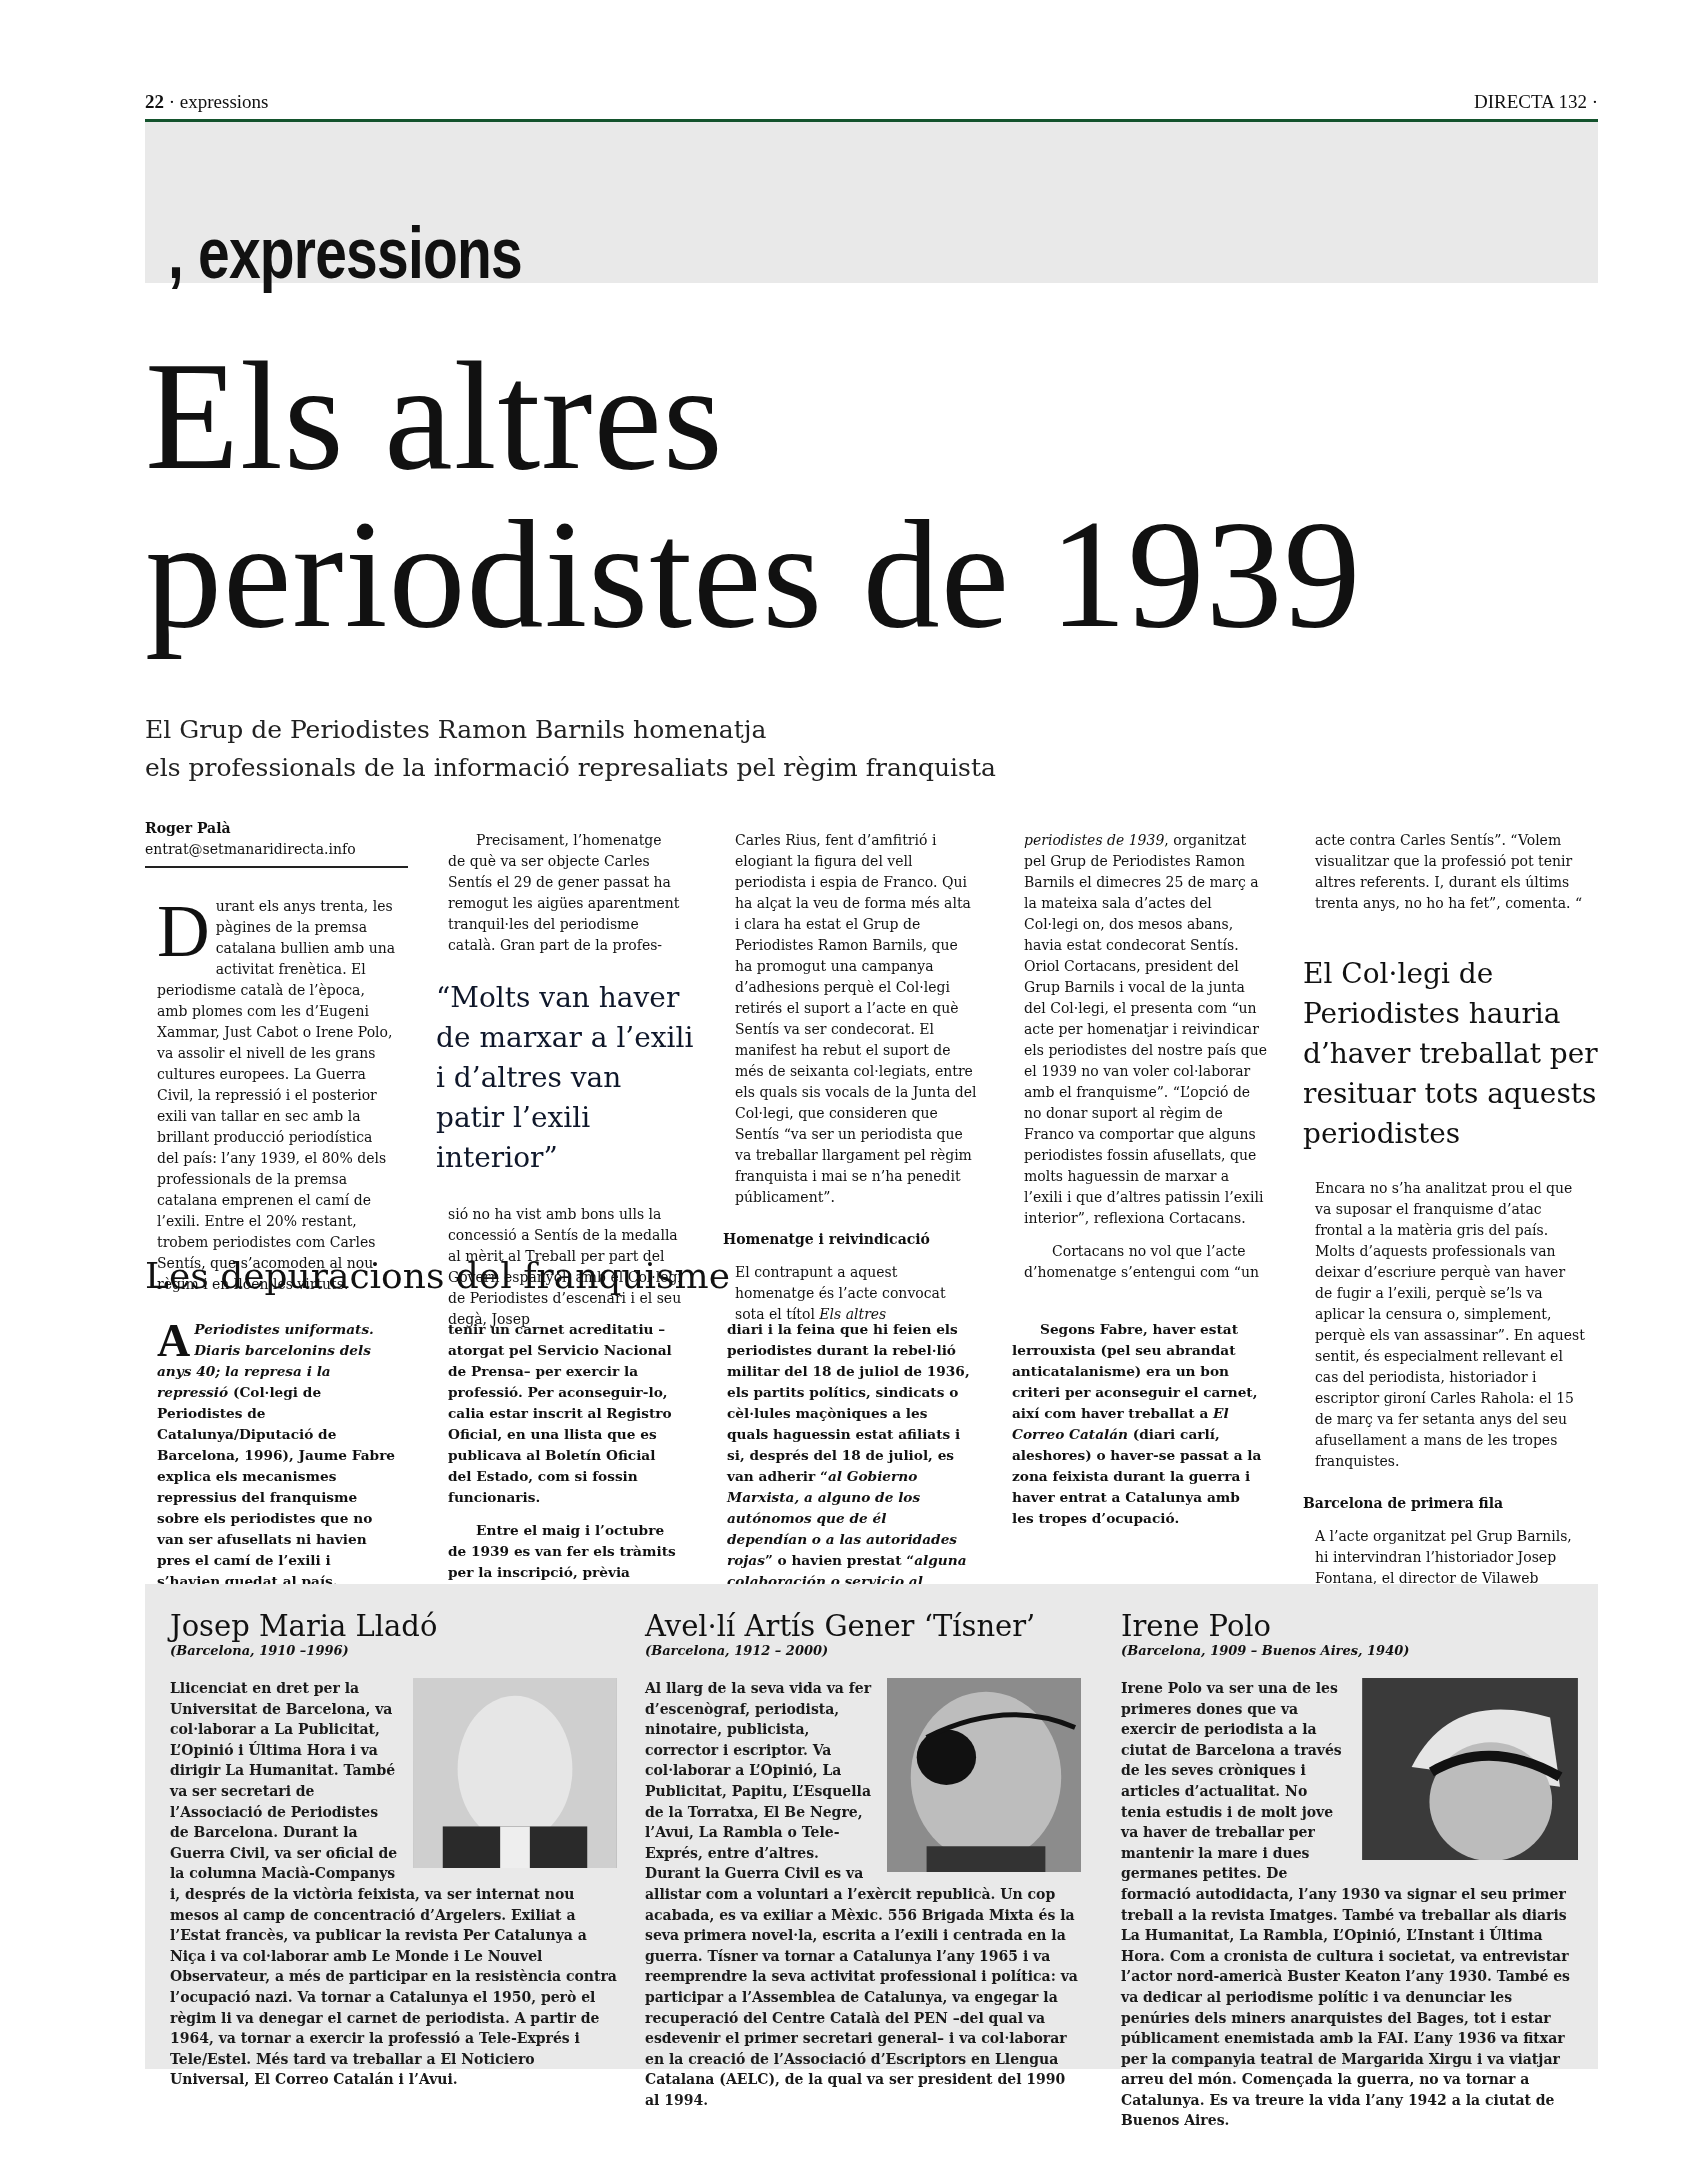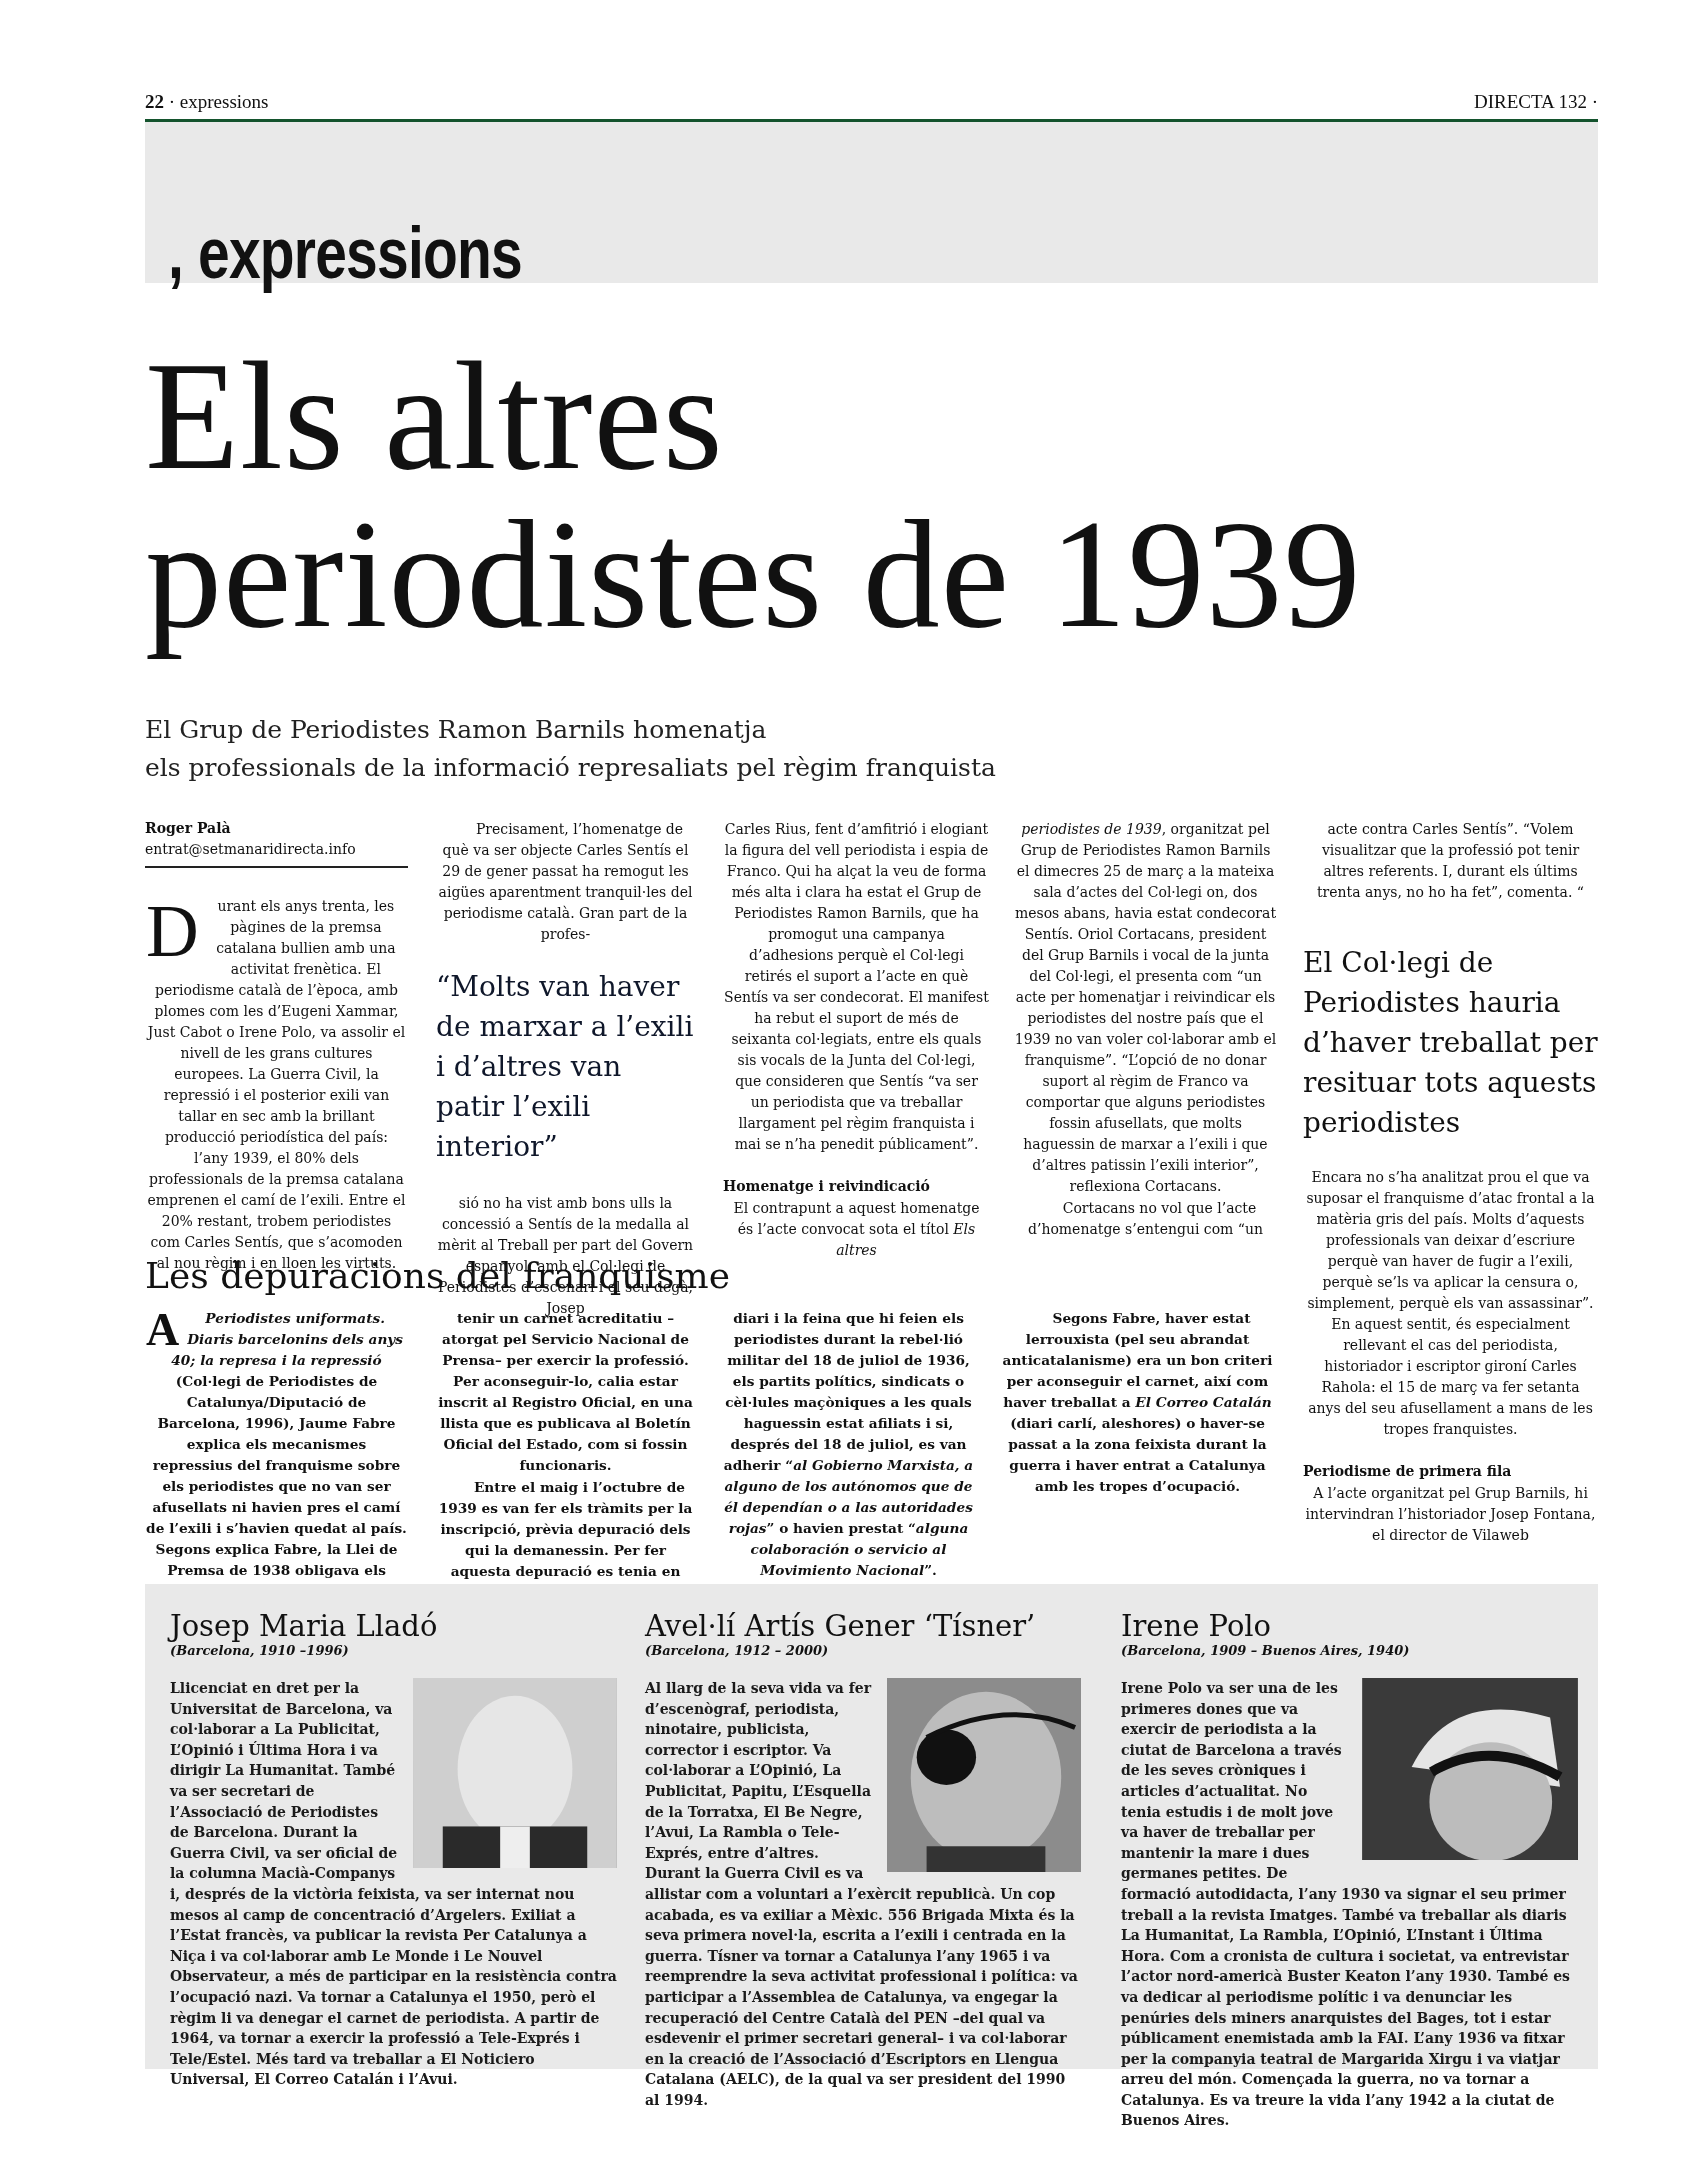--- a/index.html
+++ b/index.html
@@ -11,21 +11,21 @@
   .runhead .l{position:absolute;left:0;top:2px;}
   .runhead .l b{font-weight:bold;}
   .runhead .r{position:absolute;right:0;top:2px;}
   .graybar{left:145px;top:122px;width:1453px;height:161px;background:#e9e9e9;}
   .section{left:168px;top:216px;font-family:"Liberation Sans",sans-serif;font-weight:bold;
            font-size:73px;transform:scaleX(0.78);transform-origin:left top;letter-spacing:-1px;line-height:1;}
   .headline{left:145px;top:337px;width:1485px;font-family:"Liberation Serif",serif;font-size:154px;
             line-height:158px;letter-spacing:1px;}
   .subhead{left:145px;top:711px;width:1089px;font-family:"DejaVu Serif",serif;font-size:25px;line-height:38px;color:#222;}
   .col{position:absolute;font-size:14px;line-height:21px;text-align:left;}
-  .col p{margin:1px;text-align:center;}
+  .col p{margin:12px;}
   .col .ind{text-indent:28px;}
   .byline{border-bottom:2px solid #222;padding-bottom:6px;margin-bottom:28px;}
   .byline b{display:block;}
   .drop{float:left;font-size:73px;line-height:59px;margin:6px 6px 0 0;font-family:"Liberation Serif",serif;}
   .drop2{float:left;font-size:46px;line-height:36px;margin:4px 4px 0 0;font-family:"Liberation Serif",serif;font-weight:bold;}
   .pull{font-size:28px;line-height:40px;margin:22px 0 26px 0;color:#0f172a;}
   .pull2{font-size:28px;line-height:40px;margin:40px 0 24px 0;color:#111;}
   .sub{font-weight:bold;margin-top:21px;}
   .h2{left:145px;top:1255px;font-size:36px;font-family:"DejaVu Serif",serif;}
   .box{left:145px;top:1584px;width:1453px;height:485px;background:#e9e9e9;}
@@ -79,21 +79,21 @@
 
 <div class="col" style="left:1012px;top:818px;width:267px;">
   <p><i>periodistes de 1939</i><span>, organitzat pel Grup de Periodistes Ramon Barnils el dimecres 25 de març a la mateixa sala d’actes del Col·legi on, dos mesos abans, havia estat condecorat Sentís. Oriol Cortacans, president del Grup Barnils i vocal de la junta del Col·legi, el presenta com “un acte per homenatjar i reivindicar els periodistes del nostre país que el 1939 no van voler col·laborar amb el franquisme”. “L’opció de no donar suport al règim de Franco va comportar que alguns periodistes fossin afusellats, que molts haguessin de marxar a l’exili i que d’altres patissin l’exili interior”, reflexiona Cortacans.</span></p>
   <p class="ind">Cortacans no vol que l’acte d’homenatge s’entengui com “un</p>
 </div>
 
 <div class="col" style="left:1303px;top:818px;width:295px;">
   <p>acte contra Carles Sentís”. “Volem visualitzar que la professió pot tenir altres referents. I, durant els últims trenta anys, no ho ha fet”, comenta. “</p>
   <div class="pull2">El Col·legi de Periodistes hauria d’haver treballat per resituar tots aquests periodistes</div>
   <p>Encara no s’ha analitzat prou el que va suposar el franquisme d’atac frontal a la matèria gris del país. Molts d’aquests professionals van deixar d’escriure perquè van haver de fugir a l’exili, perquè se’ls va aplicar la censura o, simplement, perquè els van assassinar”. En aquest sentit, és especialment rellevant el cas del periodista, historiador i escriptor gironí Carles Rahola: el 15 de març va fer setanta anys del seu afusellament a mans de les tropes franquistes.</p>
-  <div class="sub">Periodisme de primera fila</div>
+  <div class="sub">Barcelona de primera fila</div>
   <p>A l’acte organitzat pel Grup Barnils, hi intervindran l’historiador Josep Fontana, el director de Vilaweb</p>
 </div>
 
 <div class="abs h2">Les depuracions del franquisme</div>
 
 <div class="col" style="left:145px;top:1307px;width:263px;font-weight:bold;font-size:13.7px;">
   <p><span class="drop2">A</span><i>Periodistes uniformats. Diaris barcelonins dels anys 40; la represa i la repressió</i><span> (Col·legi de Periodistes de Catalunya/Diputació de Barcelona, 1996), Jaume Fabre explica els mecanismes repressius del franquisme sobre els periodistes que no van ser afusellats ni havien pres el camí de l’exili i s’havien quedat al país. Segons explica Fabre, la Llei de Premsa de 1938 obligava els periodistes a</span></p>
 </div>
 
 <div class="col" style="left:436px;top:1307px;width:259px;font-weight:bold;font-size:13.7px;">

